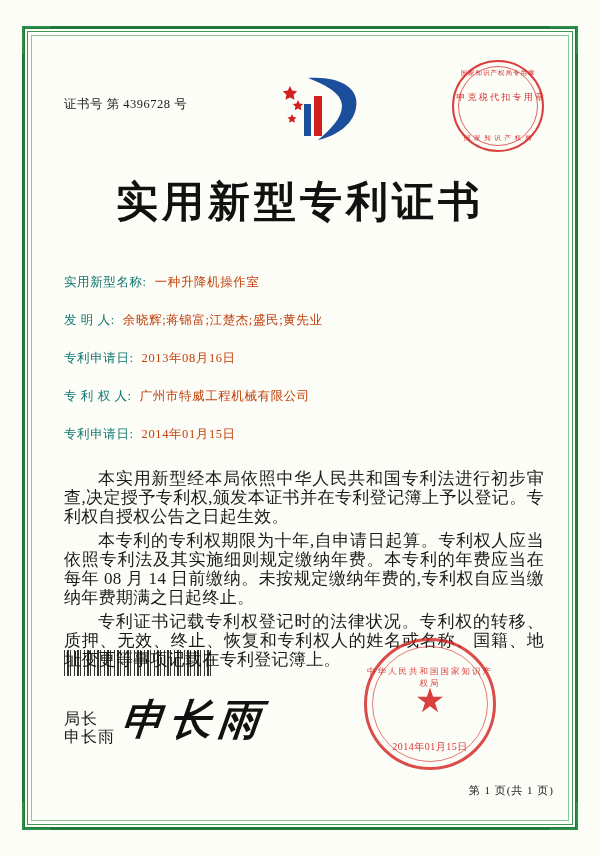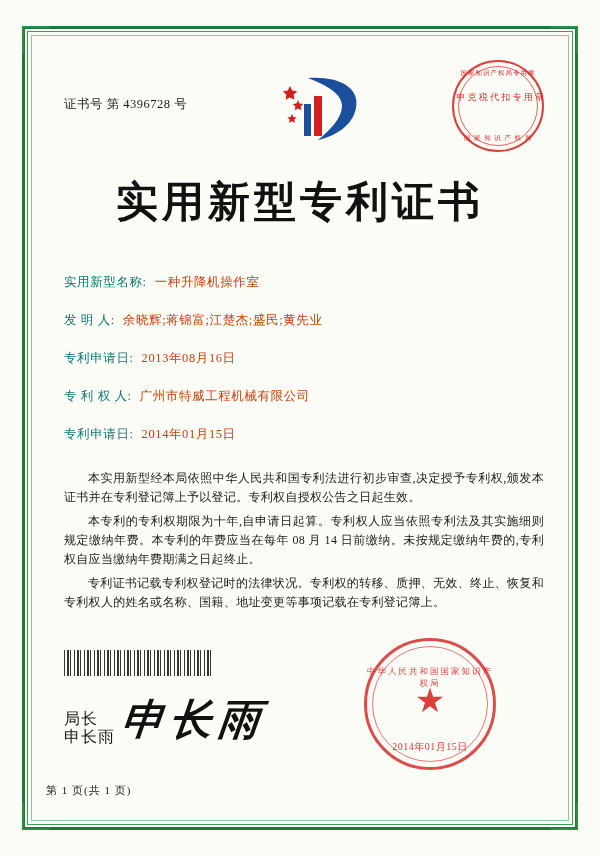--- a/index.html
+++ b/index.html
@@ -172,21 +172,21 @@
     margin-left: 8px;
     color: #c2410c;
     letter-spacing: 0.6px;
   }
 
   
   .body-text {
     margin-top: 26px;
     padding-left: 18px;
     padding-right: 10px;
-    font-size: 12px;
+    font-size: 17px;
     line-height: 19px;
     text-align: justify;
     letter-spacing: 0.3px;
   }
   .body-text p {
     margin: 0 0 5px 0;
     text-indent: 2em;
   }
 
   
@@ -281,21 +281,21 @@
     letter-spacing: 0.5px;
     opacity: 0.9;
   }
 
   
   .page-footer {
     position: absolute;
     left: 0;
     right: 0;
     bottom: 6px;
-    text-align: left;
+    text-align: right;
     font-size: 11px;
     color: #1a1a1a;
     letter-spacing: 1px;
   }
 </style>
 </head>
 <body>
 
 <div class="certificate">
 

